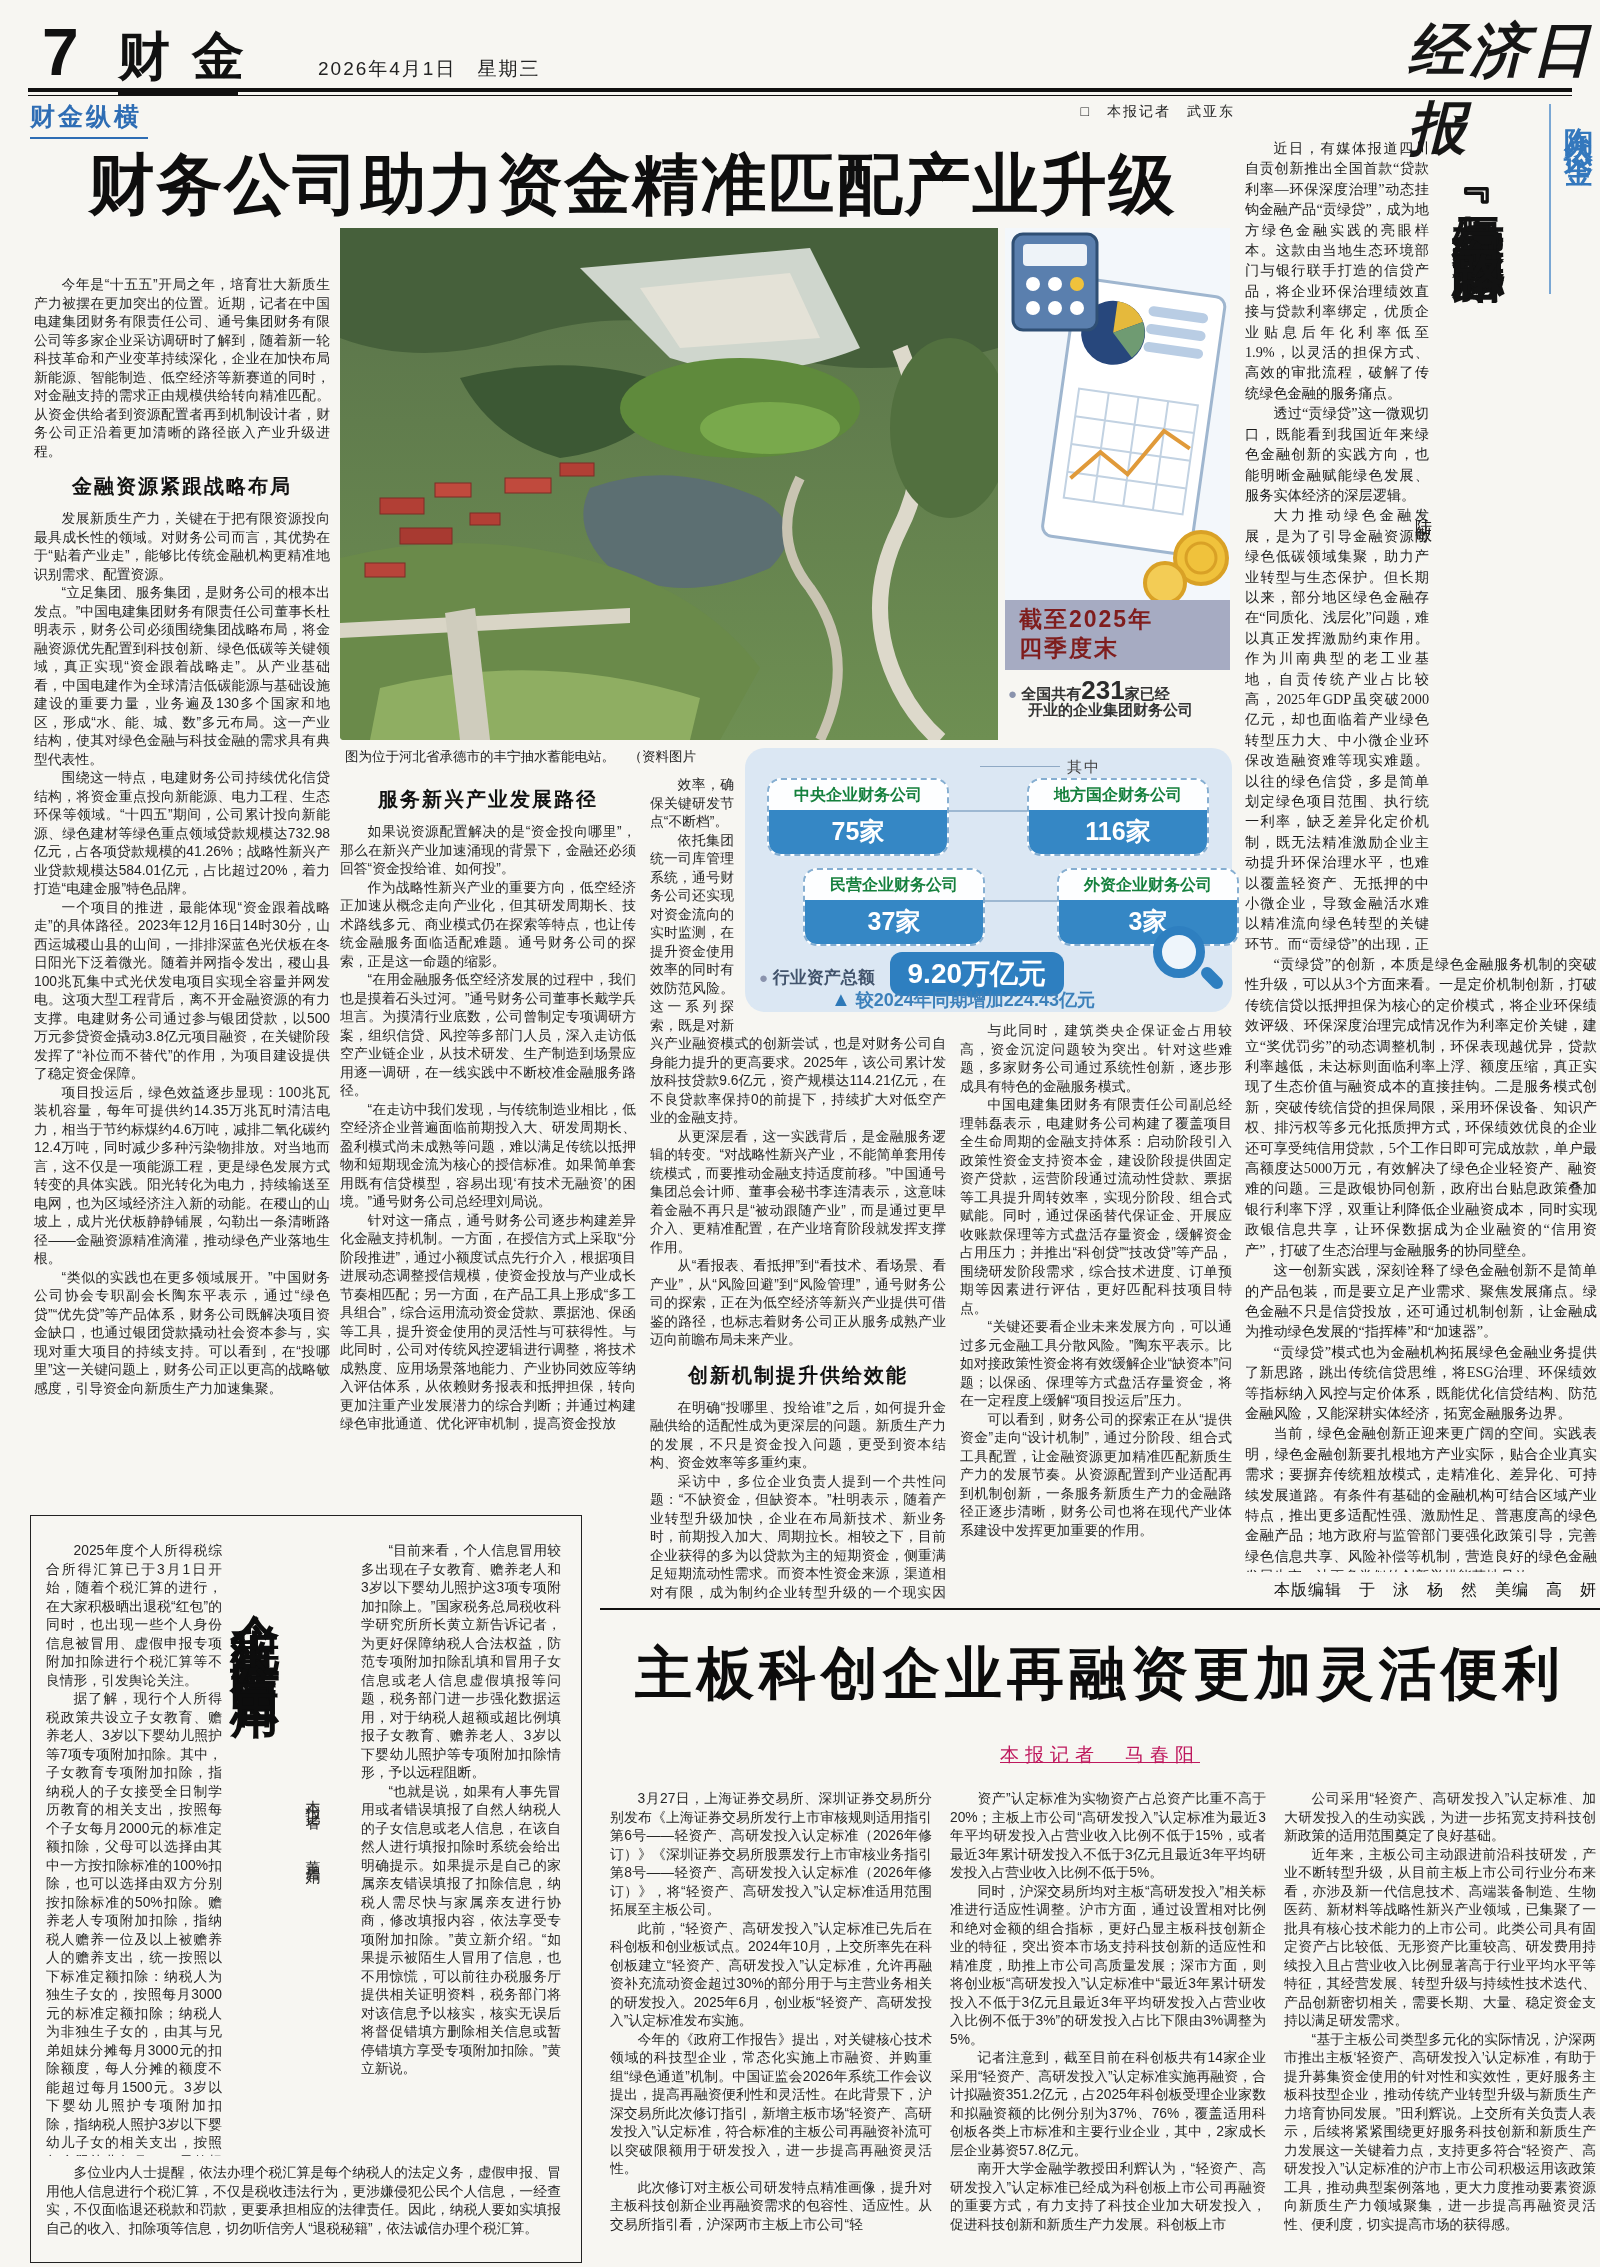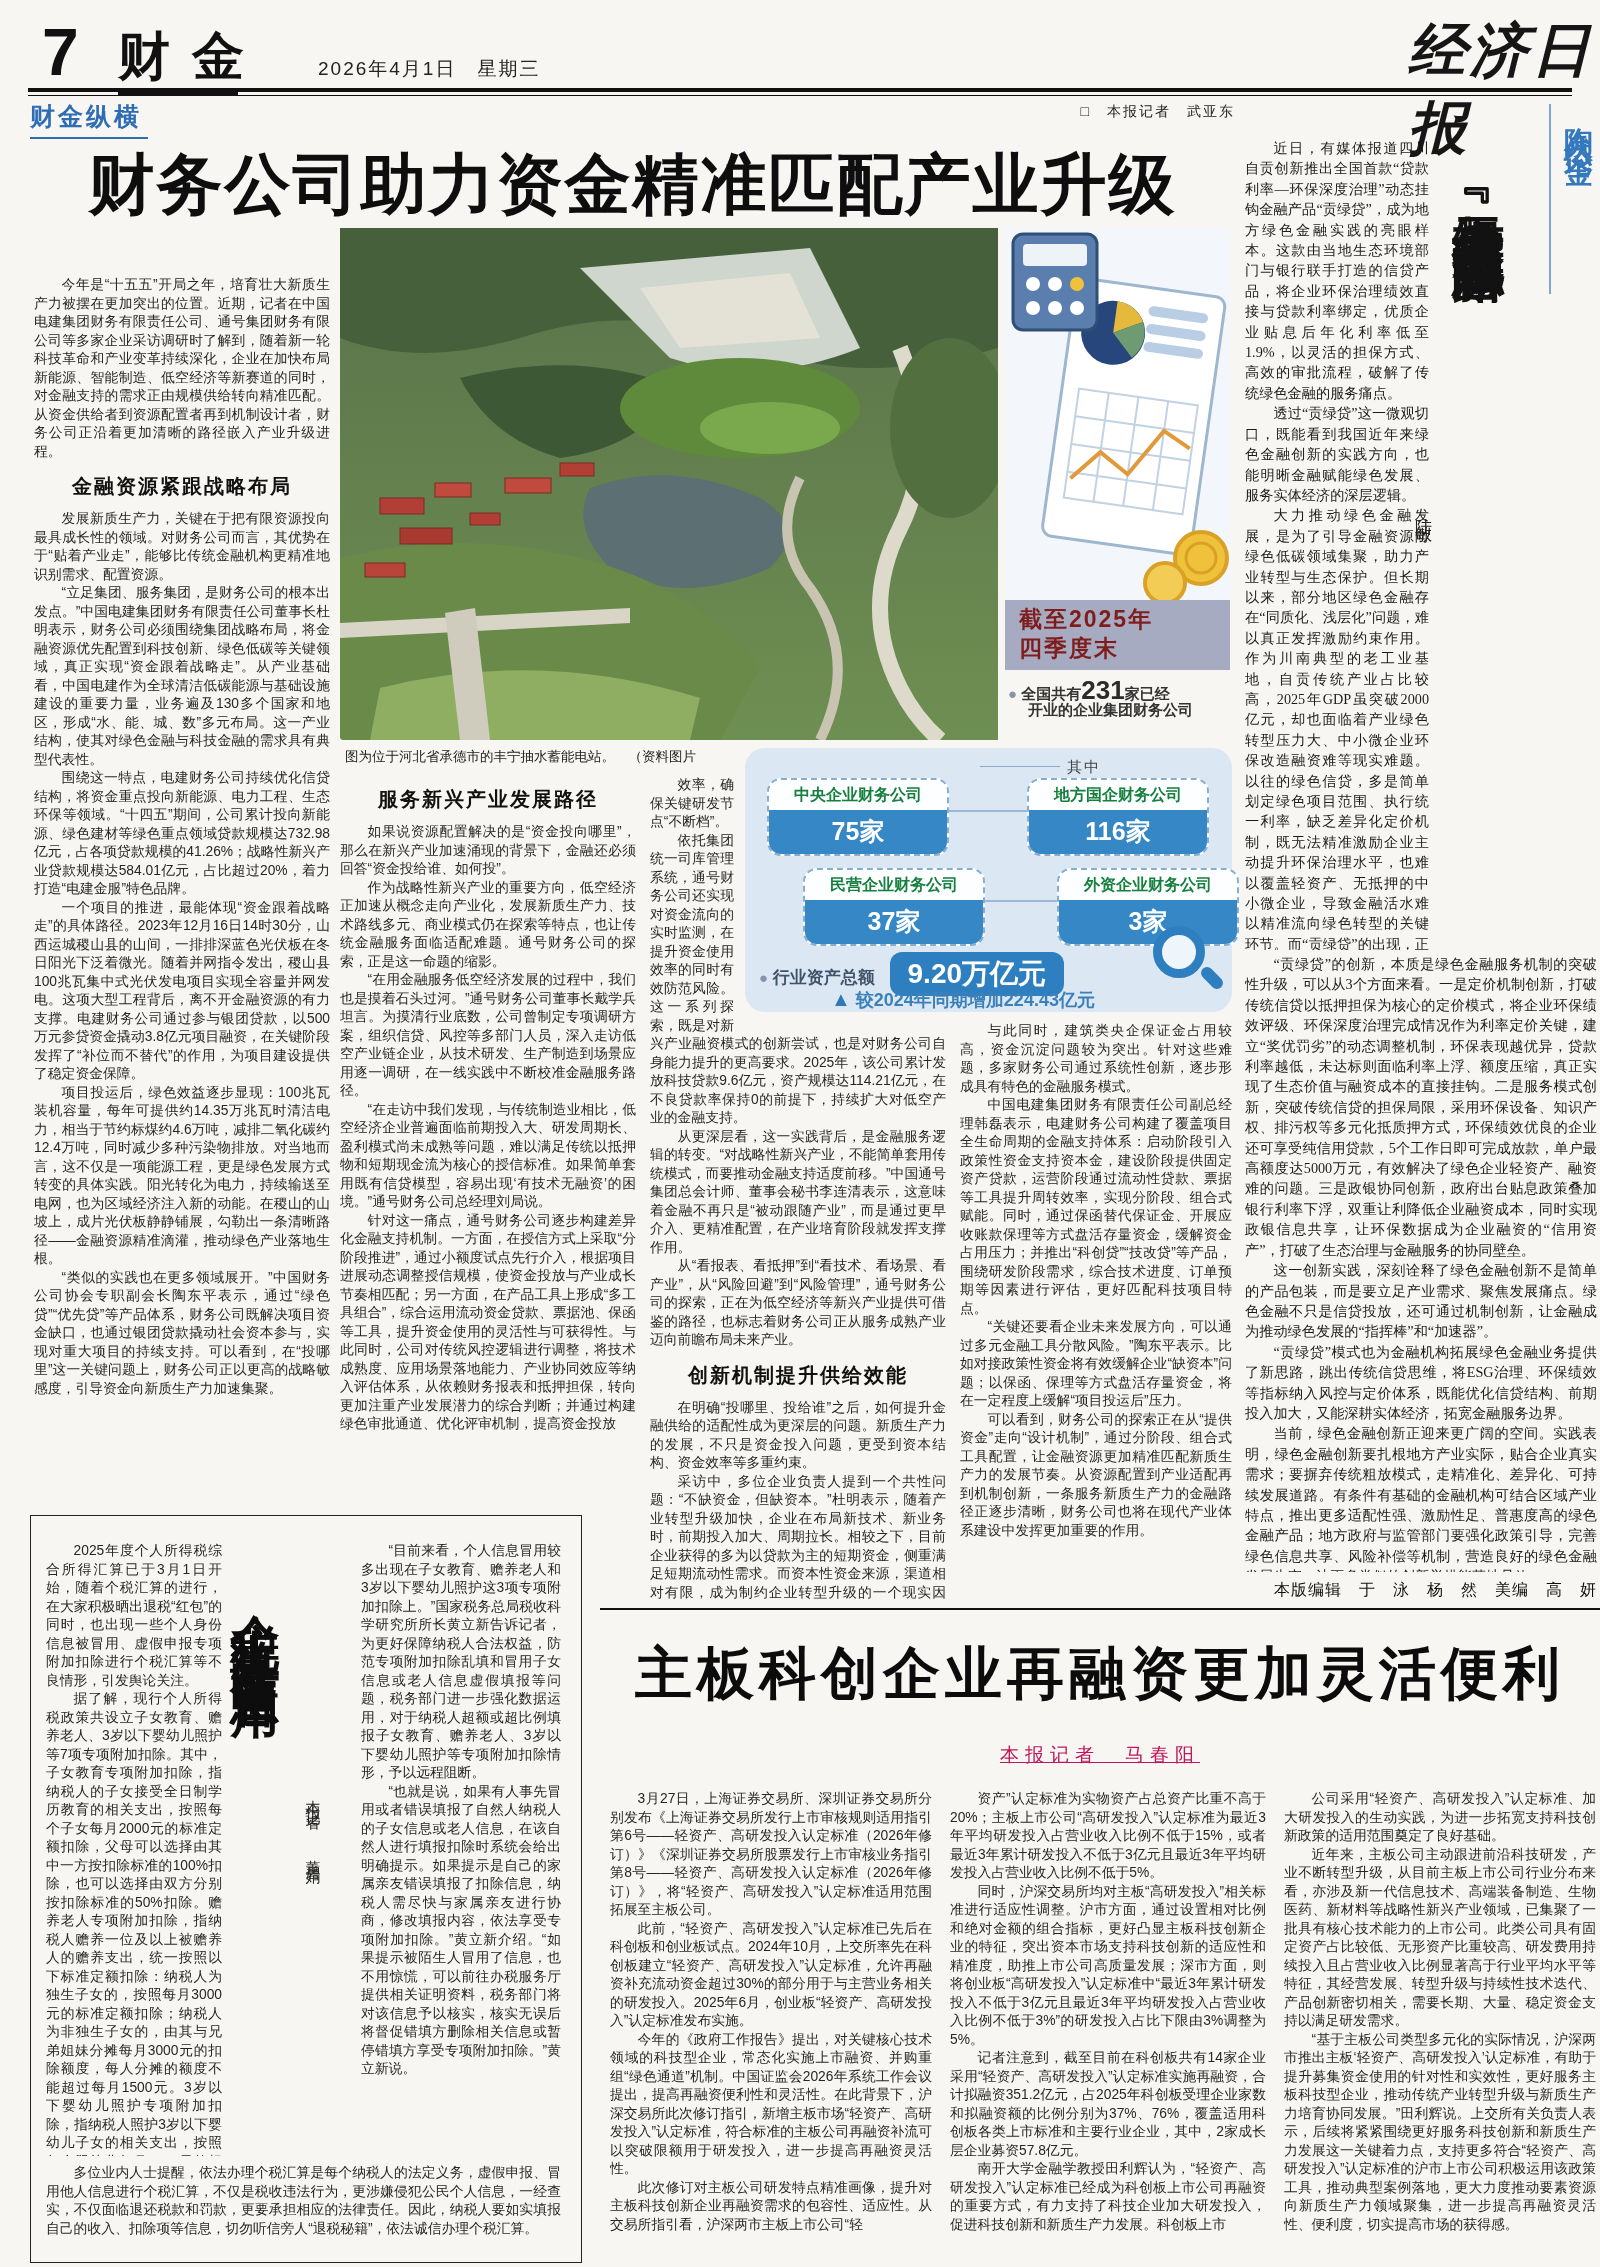--- a/index.html
+++ b/index.html
@@ -253,21 +253,21 @@
     <div class="abs" id="magnifier" style="left:408px; top:178px;">
       <div class="lens"></div>
         <div class="handle"></div>
     </div>
   </div>
 
   <div class="abs col" style="left:340px; top:782px; width:296px; height:728px;">
     <h3 class="subhead" style="margin-top:4px;">服务新兴产业发展路径</h3>
     <div>
         <p class="para">如果说资源配置解决的是“资金投向哪里”，那么在新兴产业加速涌现的背景下，金融还必须回答“资金投给谁、如何投”。</p>
-        <p class="para">作为战略性新兴产业的重要方向，低空经济正加速从概念走向产业化，发展新质生产力、技术路线多元、商业模式仍在探索等特点，也让传统金融服务面临适配难题。通号财务公司的探索，正是这一命题的缩影。</p>
+        <p class="para">作为战略性新兴产业的重要方向，低空经济正加速从概念走向产业化，但其研发周期长、技术路线多元、商业模式仍在探索等特点，也让传统金融服务面临适配难题。通号财务公司的探索，正是这一命题的缩影。</p>
         <p class="para">“在用金融服务低空经济发展的过程中，我们也是摸着石头过河。”通号财务公司董事长戴学兵坦言。为摸清行业底数，公司曾制定专项调研方案，组织信贷、风控等多部门人员，深入走访低空产业链企业，从技术研发、生产制造到场景应用逐一调研，在一线实践中不断校准金融服务路径。</p>
         <p class="para">“在走访中我们发现，与传统制造业相比，低空经济企业普遍面临前期投入大、研发周期长、盈利模式尚未成熟等问题，难以满足传统以抵押物和短期现金流为核心的授信标准。如果简单套用既有信贷模型，容易出现‘有技术无融资’的困境。”通号财务公司总经理刘局说。</p>
         <p class="para">针对这一痛点，通号财务公司逐步构建差异化金融支持机制。一方面，在授信方式上采取“分阶段推进”，通过小额度试点先行介入，根据项目进展动态调整授信规模，使资金投放与产业成长节奏相匹配；另一方面，在产品工具上形成“多工具组合”，综合运用流动资金贷款、票据池、保函等工具，提升资金使用的灵活性与可获得性。与此同时，公司对传统风控逻辑进行调整，将技术成熟度、应用场景落地能力、产业协同效应等纳入评估体系，从依赖财务报表和抵押担保，转向更加注重产业发展潜力的综合判断；并通过构建绿色审批通道、优化评审机制，提高资金投放</p>
       </div>
   </div>
 
   <div class="abs col" style="left:650px; top:776px; width:296px; height:824px;">
     <div id="stats-spacer"></div>
     <div>
         <p class="para">效率，确保关键研发节点“不断档”。</p>
@@ -299,21 +299,21 @@
     <div>
         <p class="para">近日，有媒体报道四川自贡创新推出全国首款“贷款利率—环保深度治理”动态挂钩金融产品“贡绿贷”，成为地方绿色金融实践的亮眼样本。这款由当地生态环境部门与银行联手打造的信贷产品，将企业环保治理绩效直接与贷款利率绑定，优质企业贴息后年化利率低至1.9%，以灵活的担保方式、高效的审批流程，破解了传统绿色金融的服务痛点。</p>
         <p class="para">透过“贡绿贷”这一微观切口，既能看到我国近年来绿色金融创新的实践方向，也能明晰金融赋能绿色发展、服务实体经济的深层逻辑。</p>
         <p class="para">大力推动绿色金融发展，是为了引导金融资源向绿色低碳领域集聚，助力产业转型与生态保护。但长期以来，部分地区绿色金融存在“同质化、浅层化”问题，难以真正发挥激励约束作用。作为川南典型的老工业基地，自贡传统产业占比较高，2025年GDP虽突破2000亿元，却也面临着产业绿色转型压力大、中小微企业环保改造融资难等现实难题。以往的绿色信贷，多是简单划定绿色项目范围、执行统一利率，缺乏差异化定价机制，既无法精准激励企业主动提升环保治理水平，也难以覆盖轻资产、无抵押的中小微企业，导致金融活水难以精准流向绿色转型的关键环节。而“贡绿贷”的出现，正是对这些痛点的针对性破解，开启了绿色金融从粗放供给向精准创新转变的新路径。</p>
       </div>
   </div>
   <div class="abs col kai" style="left:1245px; top:954px; width:352px; height:618px;">
     <div>
         <p class="para">“贡绿贷”的创新，本质是绿色金融服务机制的突破性升级，可以从3个方面来看。一是定价机制创新，打破传统信贷以抵押担保为核心的定价模式，将企业环保绩效评级、环保深度治理完成情况作为利率定价关键，建立“奖优罚劣”的动态调整机制，环保表现越优异，贷款利率越低，未达标则面临利率上浮、额度压缩，真正实现了生态价值与融资成本的直接挂钩。二是服务模式创新，突破传统信贷的担保局限，采用环保设备、知识产权、排污权等多元化抵质押方式，环保绩效优良的企业还可享受纯信用贷款，5个工作日即可完成放款，单户最高额度达5000万元，有效解决了绿色企业轻资产、融资难的问题。三是政银协同创新，政府出台贴息政策叠加银行利率下浮，双重让利降低企业融资成本，同时实现政银信息共享，让环保数据成为企业融资的“信用资产”，打破了生态治理与金融服务的协同壁垒。</p>
         <p class="para">这一创新实践，深刻诠释了绿色金融创新不是简单的产品包装，而是要立足产业需求、聚焦发展痛点。绿色金融不只是信贷投放，还可通过机制创新，让金融成为推动绿色发展的“指挥棒”和“加速器”。</p>
-        <p class="para">“贡绿贷”模式也为金融机构拓展绿色金融业务提供了新思路，跳出传统信贷思维，将ESG治理、环保绩效等指标纳入风控与定价体系，既能优化信贷结构、前期投入加大，又能深耕实体经济，拓宽金融服务边界。</p>
+        <p class="para">“贡绿贷”模式也为金融机构拓展绿色金融业务提供了新思路，跳出传统信贷思维，将ESG治理、环保绩效等指标纳入风控与定价体系，既能优化信贷结构、防范金融风险，又能深耕实体经济，拓宽金融服务边界。</p>
         <p class="para">当前，绿色金融创新正迎来更广阔的空间。实践表明，绿色金融创新要扎根地方产业实际，贴合企业真实需求；要摒弃传统粗放模式，走精准化、差异化、可持续发展道路。有条件有基础的金融机构可结合区域产业特点，推出更多适配性强、激励性足、普惠度高的绿色金融产品；地方政府与监管部门要强化政策引导，完善绿色信息共享、风险补偿等机制，营造良好的绿色金融发展生态，让更多类似的创新举措能落地见效。</p>
       </div>
   </div>
   <div class="abs" id="editors-line" style="left:1245px; top:1580px; width:352px; text-align:right;">本版编辑　于　泳　杨　然　美编　高　妍</div>
 
   <div class="abs" id="mid-rule" style="left:600px; top:1608px; width:1000px; height:2px;"></div>
 
   <div class="abs" id="tax-box" style="left:30px; top:1515px; width:552px; height:748px;">
     <div class="abs col" style="left:15px; top:26px; width:176px; height:614px;">
       <div>

